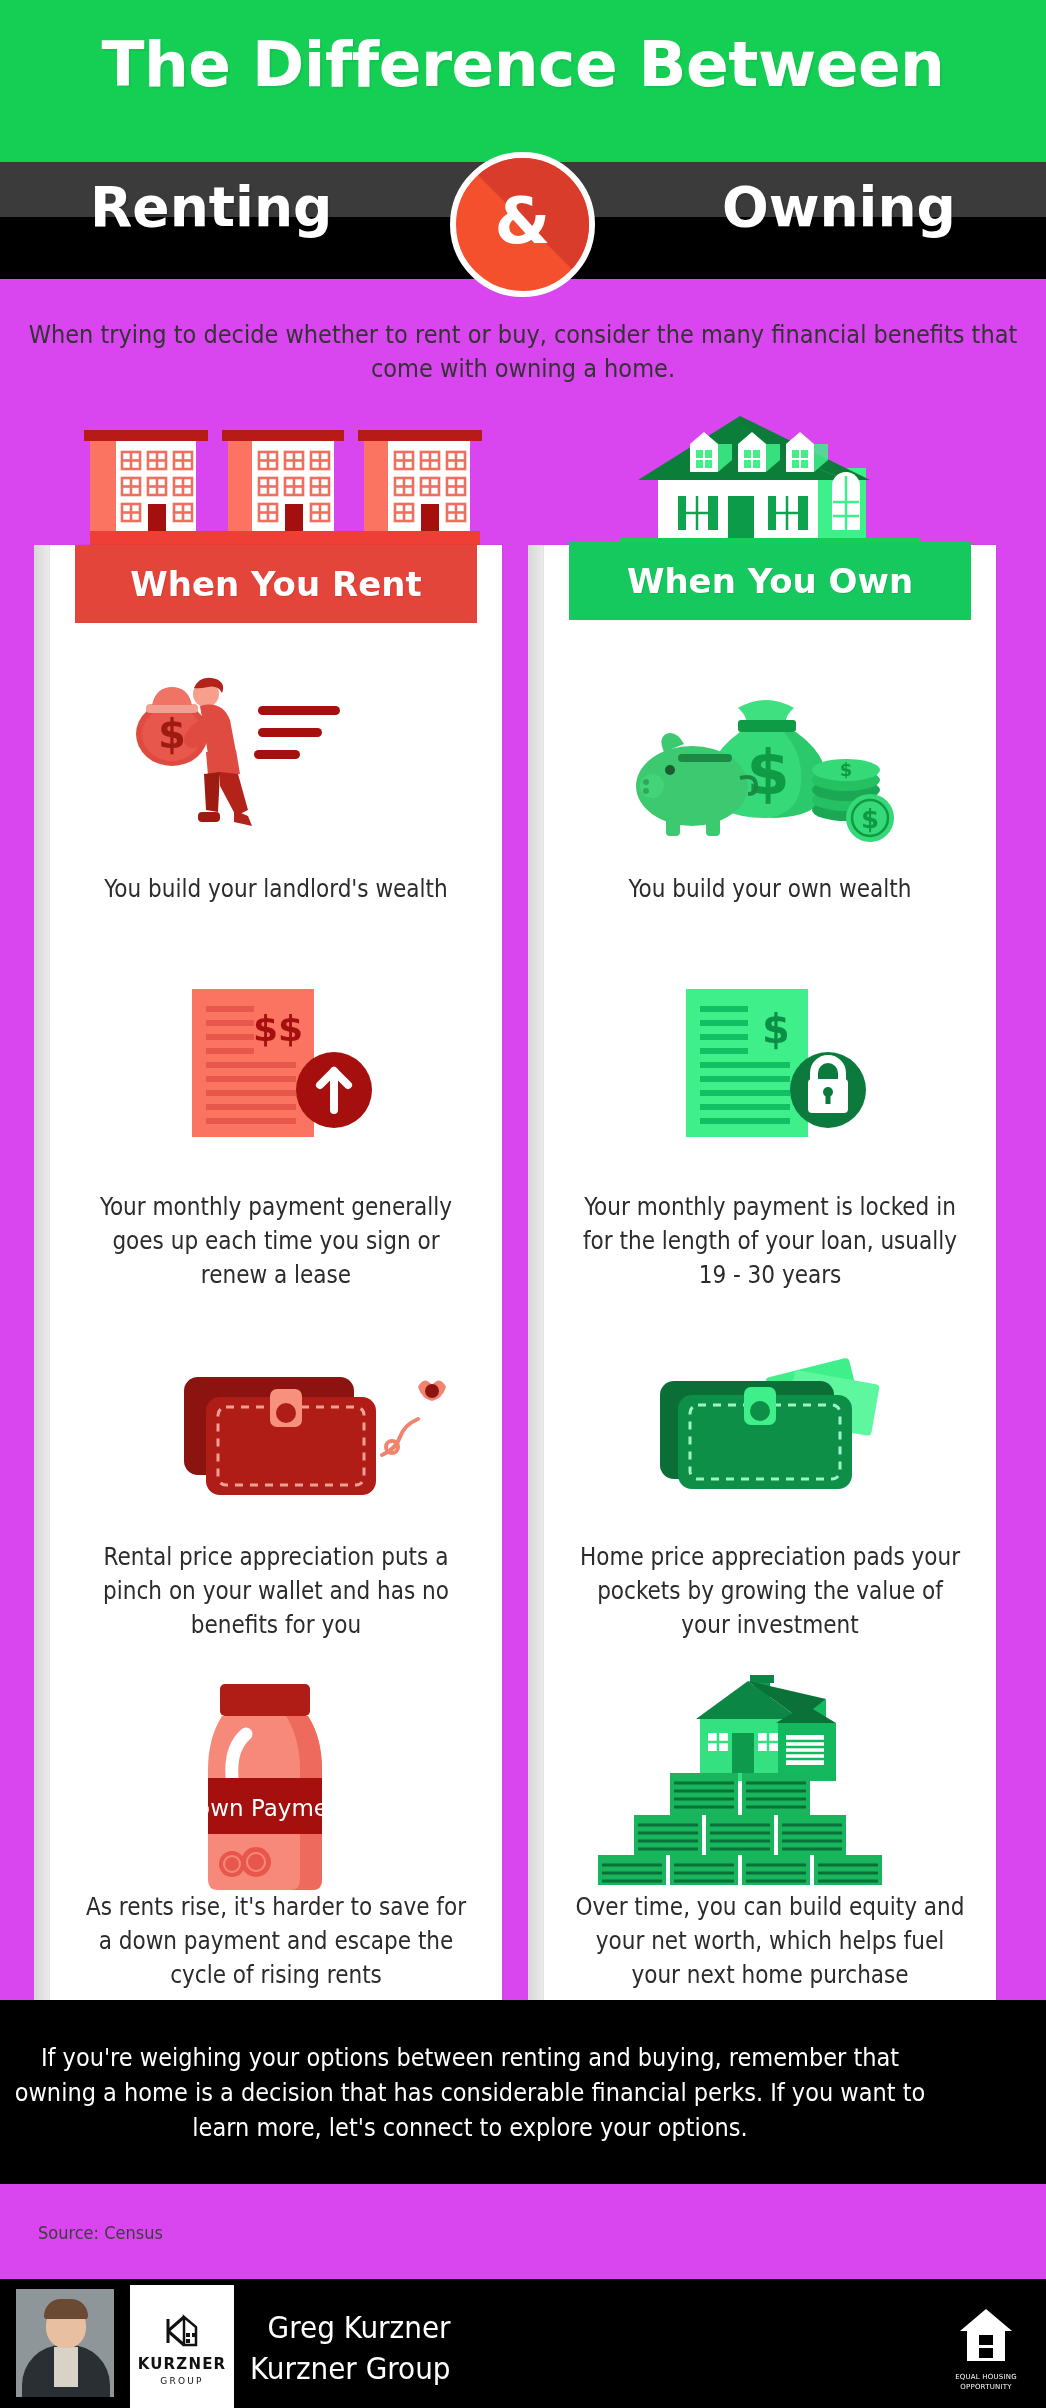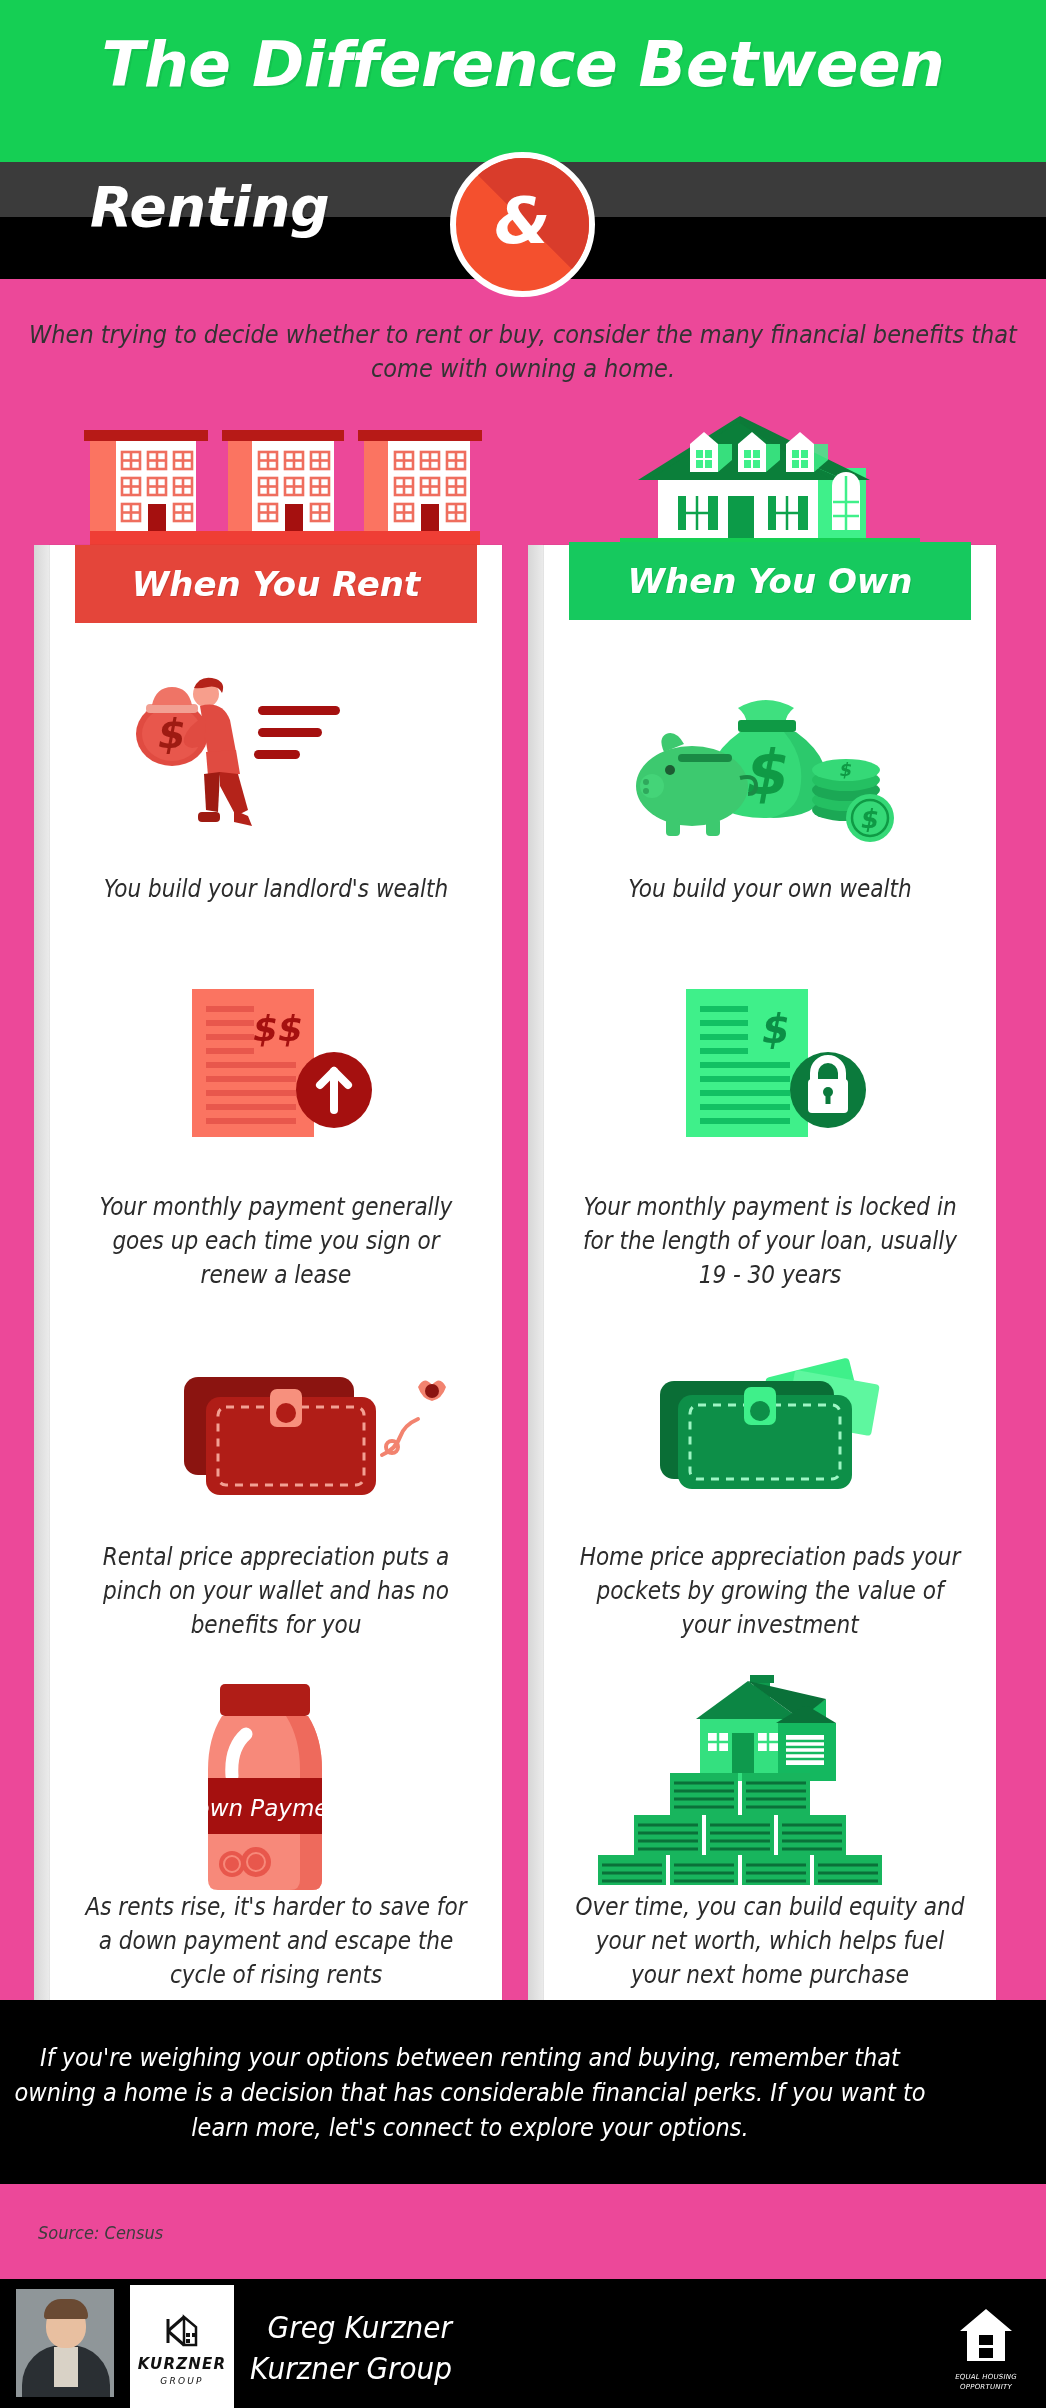--- a/index.html
+++ b/index.html
@@ -6,23 +6,22 @@
   html, body {
     width: 1046px;
     height: 2408px;
     background: #e6e6e6;
     font-family: "Liberation Sans", sans-serif;
   }
   .page {
     position: relative;
     width: 1046px;
     height: 2408px;
-    background: #ec4899;
+    background: #d946ef;
     overflow: hidden;
-    font-style: italic;
   }
 
   
   .hdr-green {
     position: absolute; left: 0; top: 0; width: 1046px; height: 162px;
     background: #15cf54;
   }
   .hdr-title {
     position: absolute; left: 0; top: 28px; width: 1046px;
     text-align: center;
@@ -220,20 +219,21 @@
 </head>
 <body>
 
 <div class="page">
 
   <div class="hdr-green"></div>
   <div class="hdr-title">The Difference Between</div>
   <div class="hdr-gray"></div>
   <div class="hdr-black"></div>
   <div class="hdr-renting">Renting</div>
+  <div class="hdr-owning">Owning</div>
   <div class="amp-circle">
     <div class="shade"></div>
     <div class="glyph">&amp;</div>
   </div>
 
   <div class="intro">When trying to decide whether to rent or buy, consider the many financial benefits that come with owning a home.</div>
 
   <svg class="art-rent" viewBox="0 0 440 130">
     <g>
 

